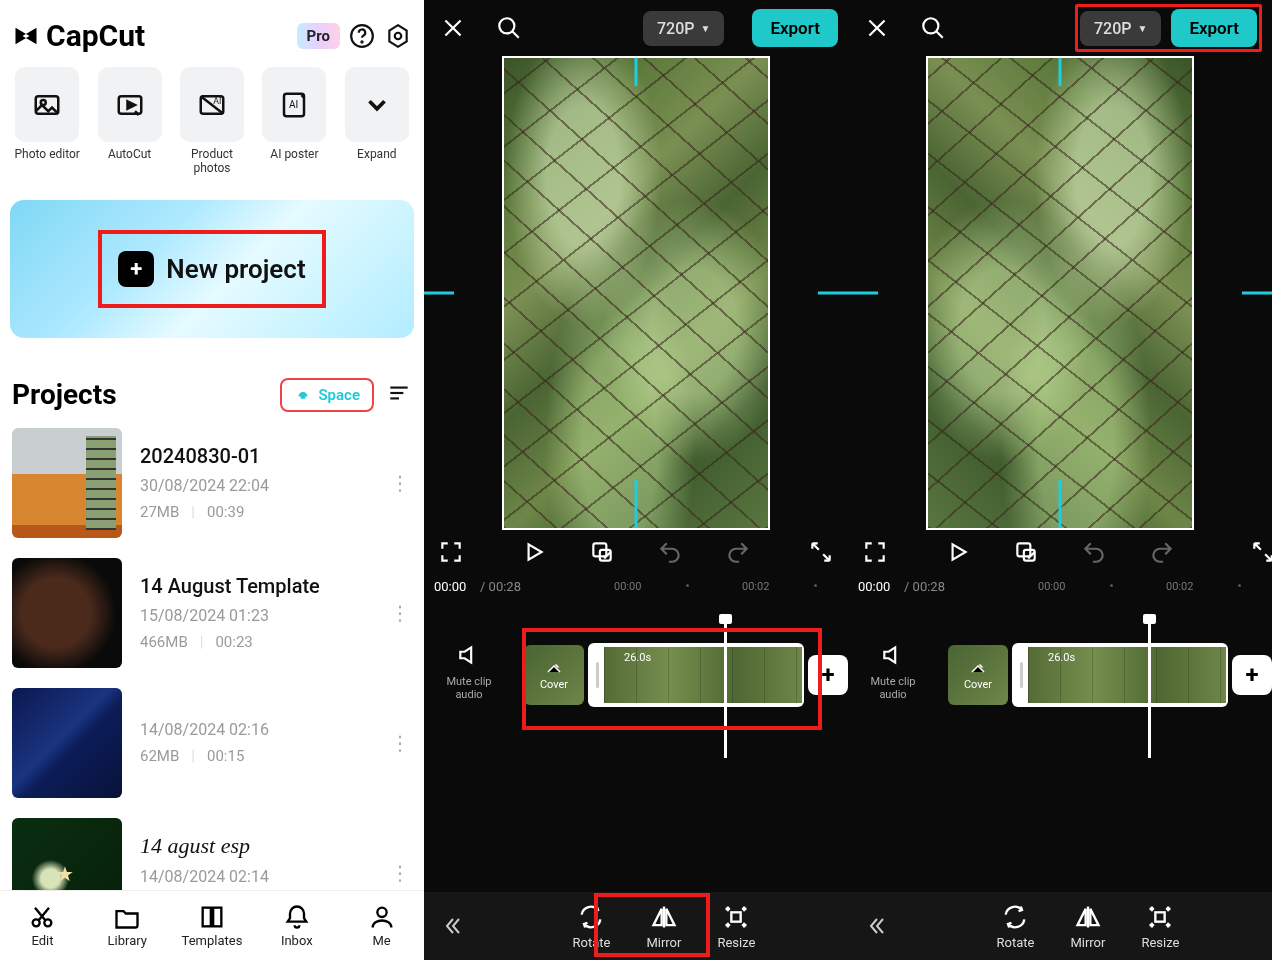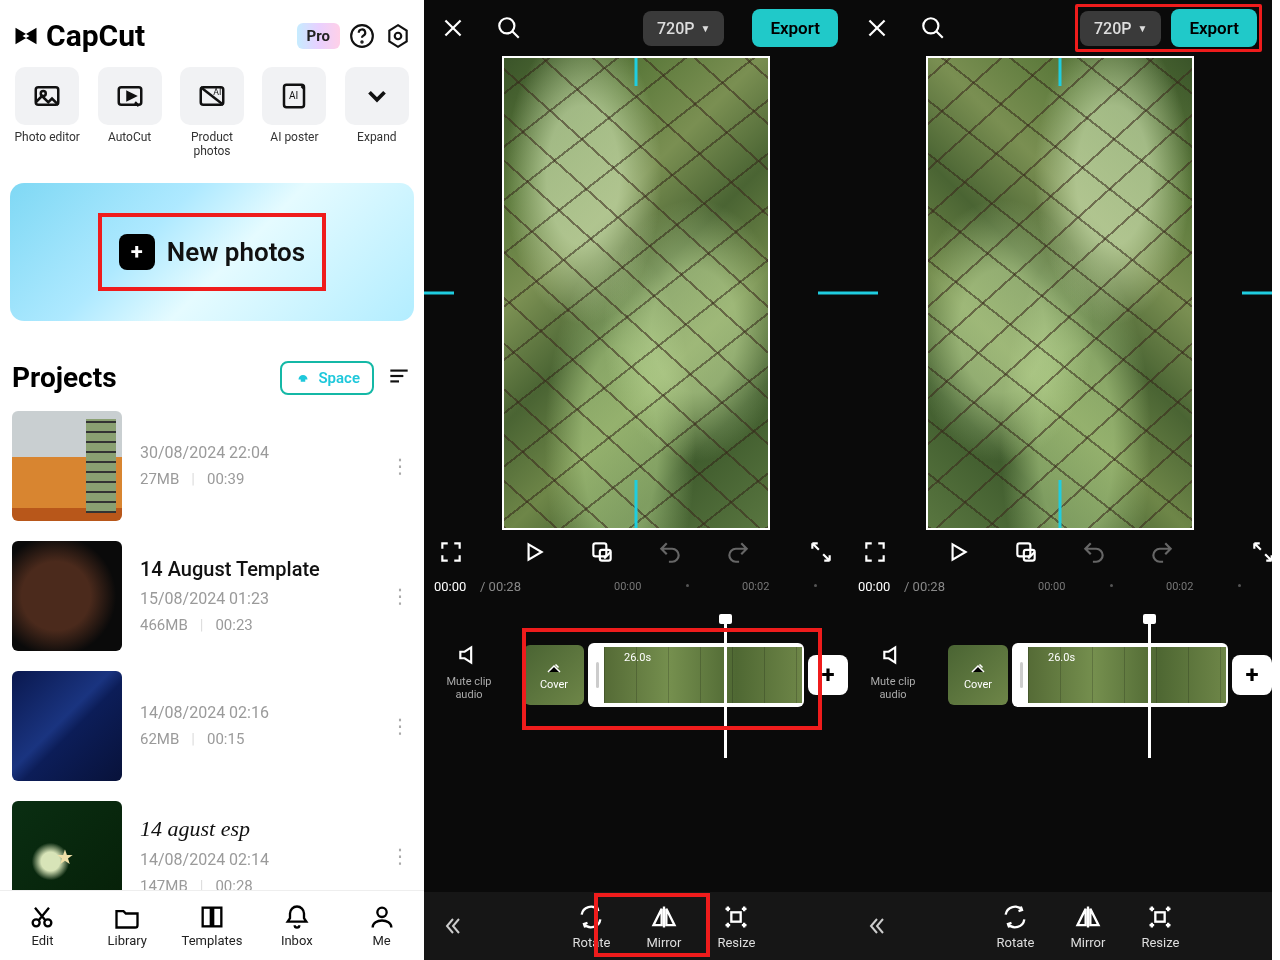--- a/index.html
+++ b/index.html
@@ -23,21 +23,21 @@
   background: linear-gradient(90deg,#c6ecff,#e8d0ff,#ffd0e8);
   color: #222; font-weight: 700; font-size: 15px;
   border-radius: 6px; padding: 4px 10px; 
 }
 .lp-header .hicon { width: 28px; height: 28px; display:flex;align-items:center;justify-content:center; margin-left:8px; }
 .lp-header .hicon svg { width:26px; height:26px; stroke:#111; }
 
 .toolrow { display: flex; padding: 6px 10px 6px 10px; gap: 8px; }
 .toolrow .tool { flex: 1; display:flex; flex-direction:column; align-items:center; }
 .tool .tile {
-  width: 64px; height: 58px; background:#f1f2f4; border-radius:10px;
+  width: 64px; height: 75px; background:#f1f2f4; border-radius:10px;
   display:flex; align-items:center; justify-content:center;
 }
 .tool .tile svg { width:30px; height:30px; }
 .tool .lbl { font-size:12px; color:#333; margin-top:6px; text-align:center; line-height:1.15; }
 
 .new-project-wrap {
   margin: 18px 10px 10px 10px;
   height: 138px;
   border-radius: 14px;
   background: linear-gradient(135deg,#7fd8f4 0%, #aee9ff 35%, #e5fbff 55%, #b2edff 100%);
@@ -54,21 +54,21 @@
 }
 .np-text { font-size:26px; font-weight:600; color:#111; }
 .np-highlight {
   position:absolute; border:4px solid #ef1c1c;
   top: 30px; bottom: 30px; left: 88px; right: 88px;
 }
 
 .projects-head { display:flex; align-items:center; padding: 30px 12px 6px 12px; }
 .projects-head .title { font-size:28px; font-weight:700; }
 .space-btn {
-  border: 2px solid #14b8a6; color:#1fc8db; border-radius:8px;
+  border: 2px solid #ef4444; color:#1fc8db; border-radius:8px;
   font-size:15px; font-weight:600; padding:6px 12px; display:flex;align-items:center; gap:6px;
 }
 .space-btn svg { width:18px; height:18px; fill:#1fc8db; }
 .sort-icon { margin-left:12px; }
 .sort-icon svg { width:26px; height:26px; }
 
 .plist { flex:1; overflow:hidden; }
 .pitem {
   display:flex; align-items:center; padding: 10px 12px;
 }
@@ -316,21 +316,21 @@
             <polyline points="6,9 12,15 18,9"></polyline>
           </svg>
         </div>
       <div class="lbl">Expand</div>
     </div>
   </div>
 
   <div class="new-project-wrap">
     <div class="np-inner">
       <div class="np-plus">+</div>
-      <div class="np-text">New photos</div>
+      <div class="np-text">New project</div>
     </div>
     <div class="np-highlight"></div>
   </div>
 
   <div class="projects-head">
     <div class="title">Projects</div>
     <div class="lp-spacer"></div>
     <div class="space-btn">
       <svg viewBox="0 0 24 24">
           <path d="M6 14a6 6 0 1 1 12 0H6z M9 14v3h6v-3"></path>
@@ -343,20 +343,21 @@
           <line x1="4" y1="12" x2="16" y2="12"></line>
           <line x1="4" y1="17" x2="12" y2="17"></line>
         </svg>
     </div>
   </div>
 
   <div class="plist">
     <div class="pitem">
       <div class="thumb t1"></div>
       <div class="meta">
+        <div class="pname">20240830-01</div>
         <div class="pdate">30/08/2024 22:04</div>
         <div class="pstat">
             <span>27MB</span>
             <span class="div">|</span>
             <span>00:39</span>
           </div>
       </div>
       <div class="more">⋮</div>
     </div>
     <div class="pitem">

